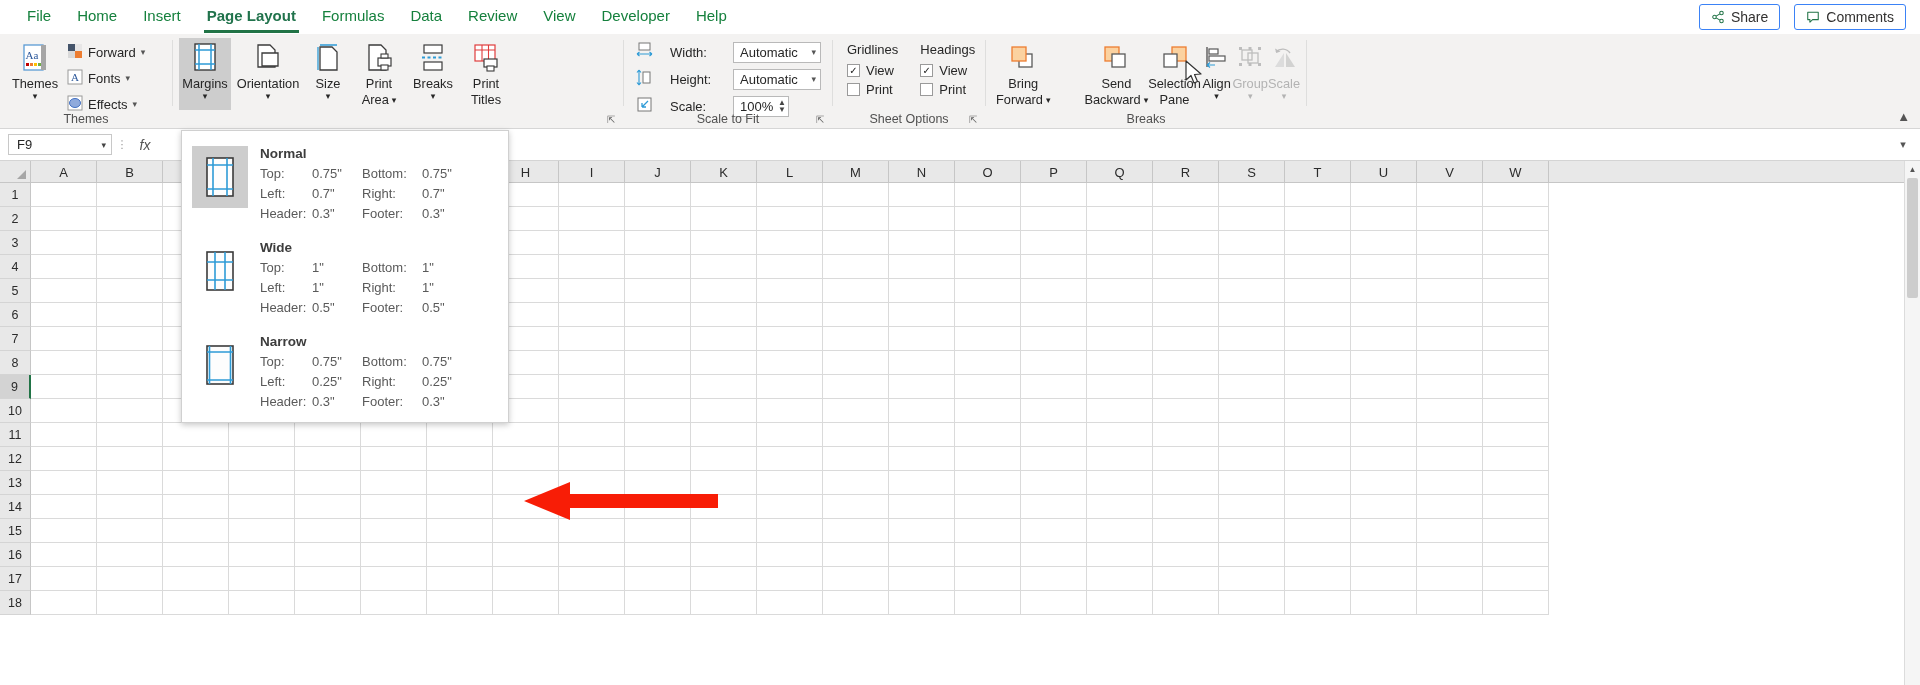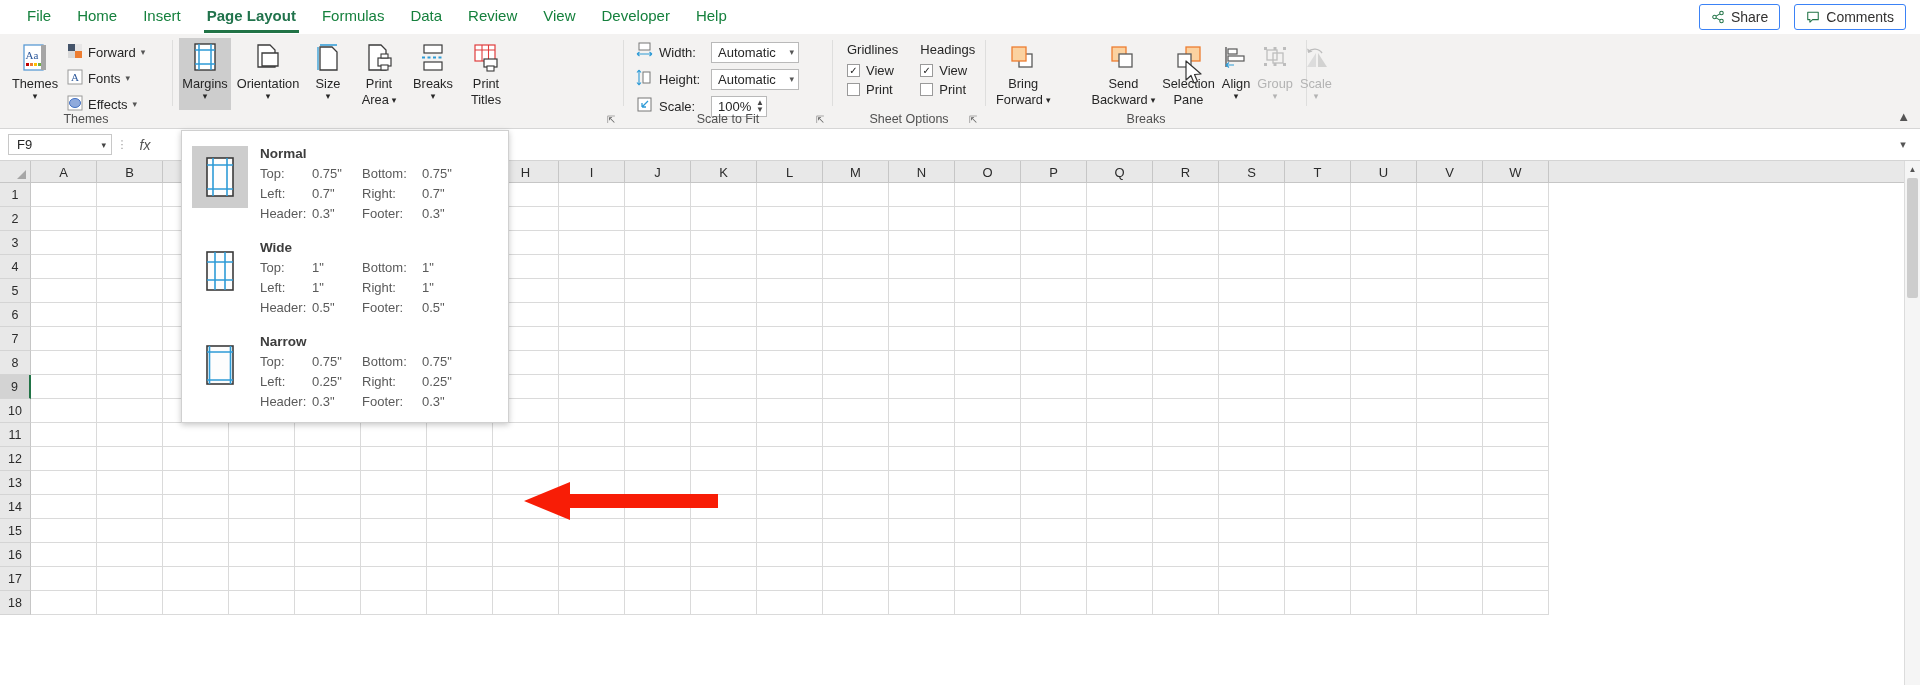--- a/index.html
+++ b/index.html
@@ -85,21 +85,21 @@
 
   .smallbtn {
     display:flex; align-items:center; gap:5px;
     font-size:13px; color:#262626;
     padding:3px 6px 3px 3px; height:25px;
     cursor:default;
   }
   .chev { font-size:9px; color:#555; line-height:9px; }
 
   .field-row {
-    display:flex; align-items:center; gap:6px;
+    display:flex; align-items:center; gap:17px;
     height:24px; font-size:13px; color:#262626;
   }
   .field-row .flabel { width:46px; }
   .combo {
     width:88px; height:21px; background:#fff;
     border:1px solid #b9b9b9;
     display:flex; align-items:center; justify-content:space-between;
     padding:0 4px 0 6px; font-size:13px; color:#262626;
   }
   .spin {
@@ -484,21 +484,21 @@
           <span>Print</span>
         </label>
       </div>
     </div>
     <div class="group-label">Sheet Options</div>
     <div class="dlglauncher">⇱</div>
   </div>
   <div class="group-sep"></div>
 
   <div class="group" style="width:320px;">
-    <div class="group-body" style="gap:7px;padding-left:10px;">
+    <div class="group-body" style="gap:0;padding-left:10px;">
       <div class="bigbtn" style="width:64px;">
         <span class="ico">
           <svg width="30" height="30" viewBox="0 0 30 30">
               <rect x="11" y="11" width="13" height="13" fill="#fff" stroke="#595959" stroke-width="1.3"></rect>
               <rect x="4" y="4" width="14" height="14" fill="#fbd2a0" stroke="#ed7d31" stroke-width="1.3"></rect>
             </svg>
         </span>
         <span class="lbl">Bring</span>
         <span class="lbl" style="display:flex;gap:3px;align-items:center;">
           <span>Forward</span>

